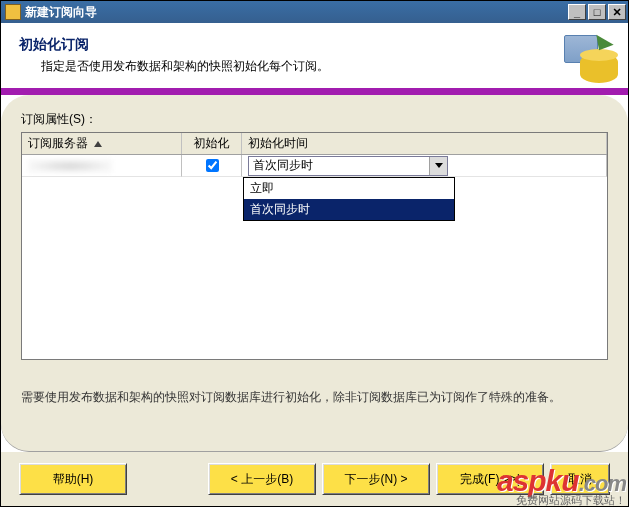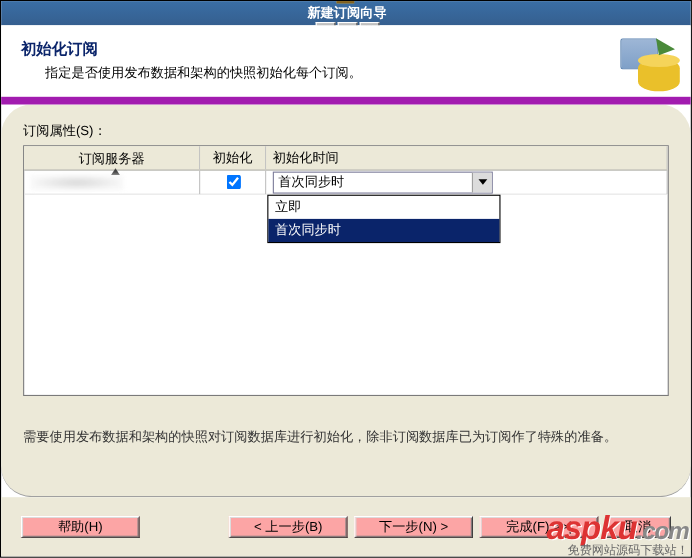--- a/index.html
+++ b/index.html
@@ -14,21 +14,20 @@
     border: 1px solid #000;
   }
   
   .titlebar {
     height: 22px;
     background: linear-gradient(#3a6ea5, #355f8f);
     color: #fff;
     display: flex;
     align-items: center;
     padding: 0 2px 0 4px;
-    flex-direction: column;
   }
   .titlebar .app-icon {
     width: 16px; height: 16px;
     background: #f0c040;
     border: 1px solid #806020;
     margin-right: 4px;
     display:inline-block;
   }
   .titlebar .title-text {
     flex: 1;
@@ -130,21 +129,21 @@
   .grid-head .col, .grid-row .cell {
     border-right: 1px solid #c0c0c0;
     padding: 3px 6px;
     display: flex;
     align-items: center;
   }
   .grid-head .col {
     background: #ece9d8;
     font-size: 12px;
   }
-  .col-server { width: 160px; flex-direction: column; }
+  .col-server { width: 160px; }
   .col-init   { width: 60px; justify-content: center; }
   .col-time   { flex: 1; }
   .col-server .sort-tri {
     margin-left: 6px;
     width: 0; height: 0;
     border-left: 4px solid transparent;
     border-right: 4px solid transparent;
     border-bottom: 6px solid #404040;
   }
   .grid-row {
@@ -229,22 +228,22 @@
   .wizard-footer {
     height: 54px;
     background: #ece9d8;
     display: flex;
     align-items: center;
     padding: 0 18px;
     gap: 6px;
     position: relative;
   }
   .btn {
-    height: 20px;
-    background: #fca5a5;
+    height: 32px;
+    background: #fde047;
     border: 1px solid #404040;
     border-top-color: #fff;
     border-left-color: #fff;
     box-shadow: inset 1px 1px 0 #dcdcdc, inset -1px -1px 0 #808080;
     padding: 0 16px;
     font-size: 12px;
     display: inline-flex; align-items: center; justify-content: center;
     min-width: 108px;
   }
   .btn-help { min-width: 108px; }

